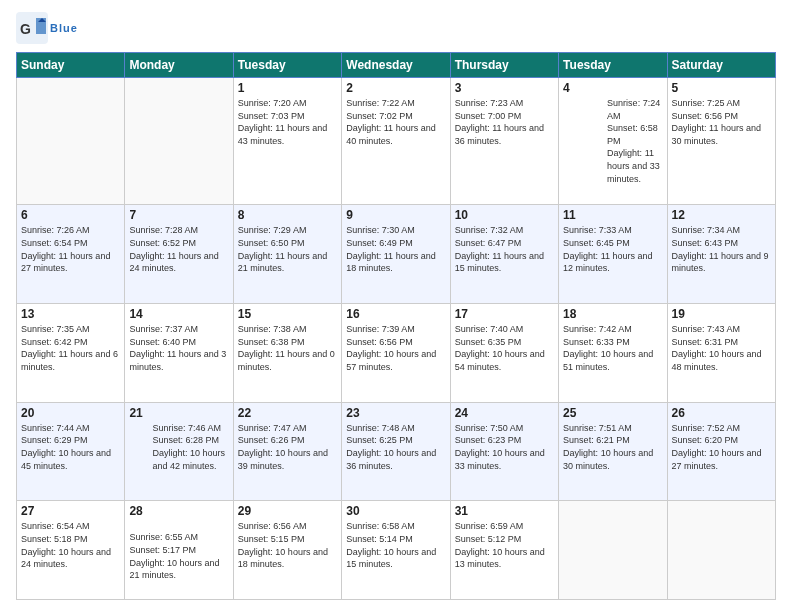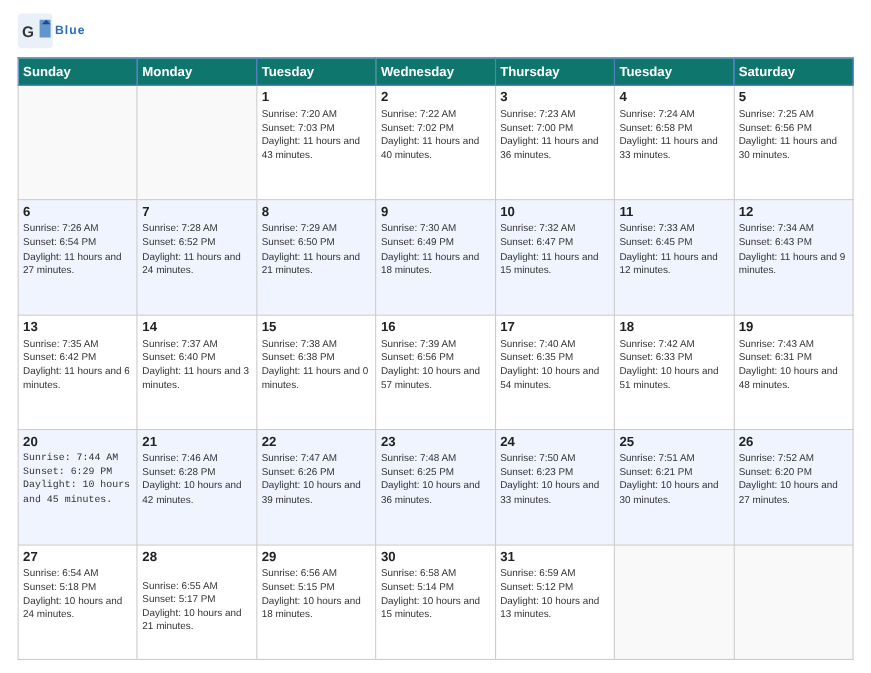--- a/index.html
+++ b/index.html
@@ -142,21 +142,21 @@
 Daylight: 11 hours and 40 minutes.</div>
           </td>
           <td>
             <span class="day-num">3</span>
             <div class="day-info" style="white-space: pre-line;">Sunrise: 7:23 AM
 Sunset: 7:00 PM
 Daylight: 11 hours and 36 minutes.</div>
           </td>
           <td>
             <span class="day-num">4</span>
-            <div class="day-info" style="white-space: pre-line;">Sunrise: 7:24 AM
+            <div class="day-info" style="white-space: pre-line; margin-left: 44px;">Sunrise: 7:24 AM
 Sunset: 6:58 PM
 Daylight: 11 hours and 33 minutes.</div>
           </td>
           <td>
             <span class="day-num">5</span>
             <div class="day-info" style="white-space: pre-line;">Sunrise: 7:25 AM
 Sunset: 6:56 PM
 Daylight: 11 hours and 30 minutes.</div>
           </td>
         </tr>
@@ -244,27 +244,27 @@
           <td>
             <span class="day-num">19</span>
             <div class="day-info" style="white-space: pre-line;">Sunrise: 7:43 AM
 Sunset: 6:31 PM
 Daylight: 10 hours and 48 minutes.</div>
           </td>
         </tr>
         <tr class="row-shaded">
           <td>
             <span class="day-num">20</span>
-            <div class="day-info" style="white-space: pre-line; font-family: Liberation Mono, monospace;">Sunrise: 7:44 AM
+            <div class="day-info" style="white-space: pre-line;">Sunrise: 7:44 AM
 Sunset: 6:29 PM
 Daylight: 10 hours and 45 minutes.</div>
           </td>
           <td>
             <span class="day-num">21</span>
-            <div class="day-info" style="white-space: pre-line;">Sunrise: 7:46 AM
+            <div class="day-info" style="white-space: pre-line; margin-left: 23px;">Sunrise: 7:46 AM
 Sunset: 6:28 PM
 Daylight: 10 hours and 42 minutes.</div>
           </td>
           <td>
             <span class="day-num">22</span>
             <div class="day-info" style="white-space: pre-line;">Sunrise: 7:47 AM
 Sunset: 6:26 PM
 Daylight: 10 hours and 39 minutes.</div>
           </td>
           <td>

